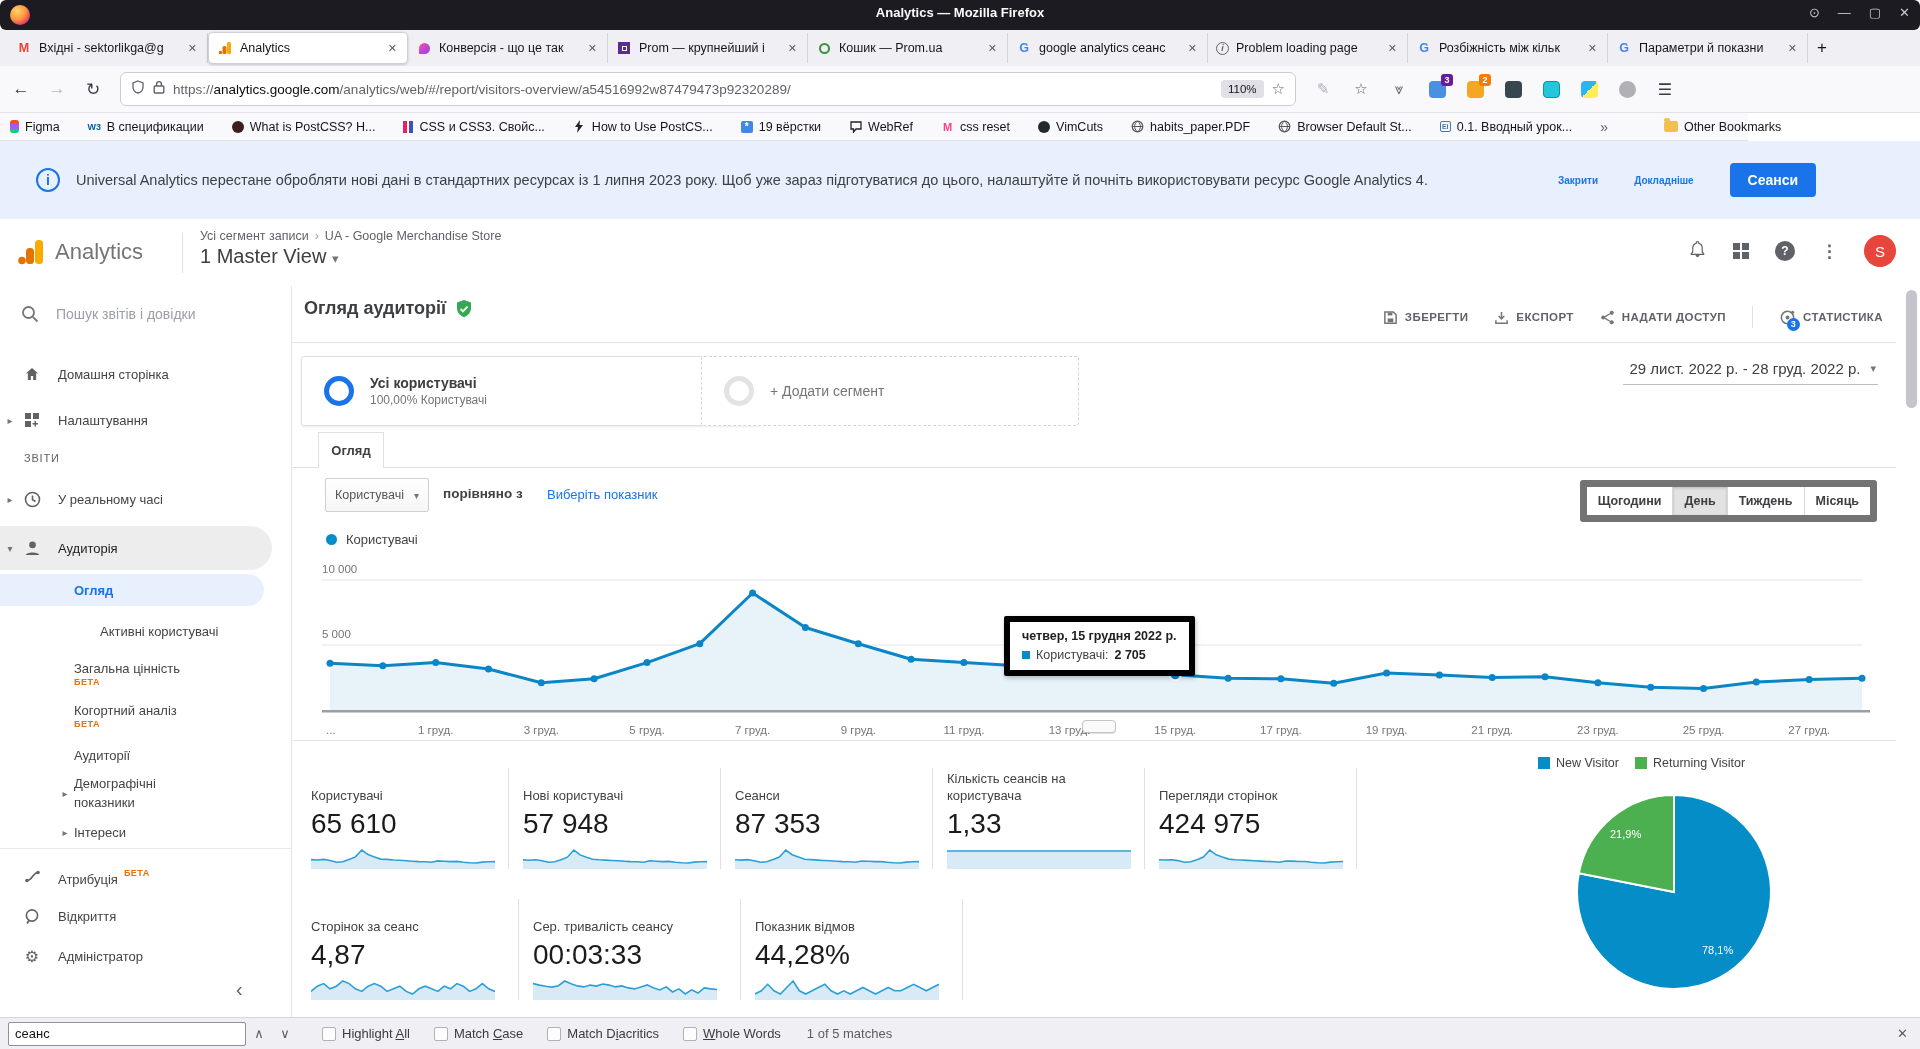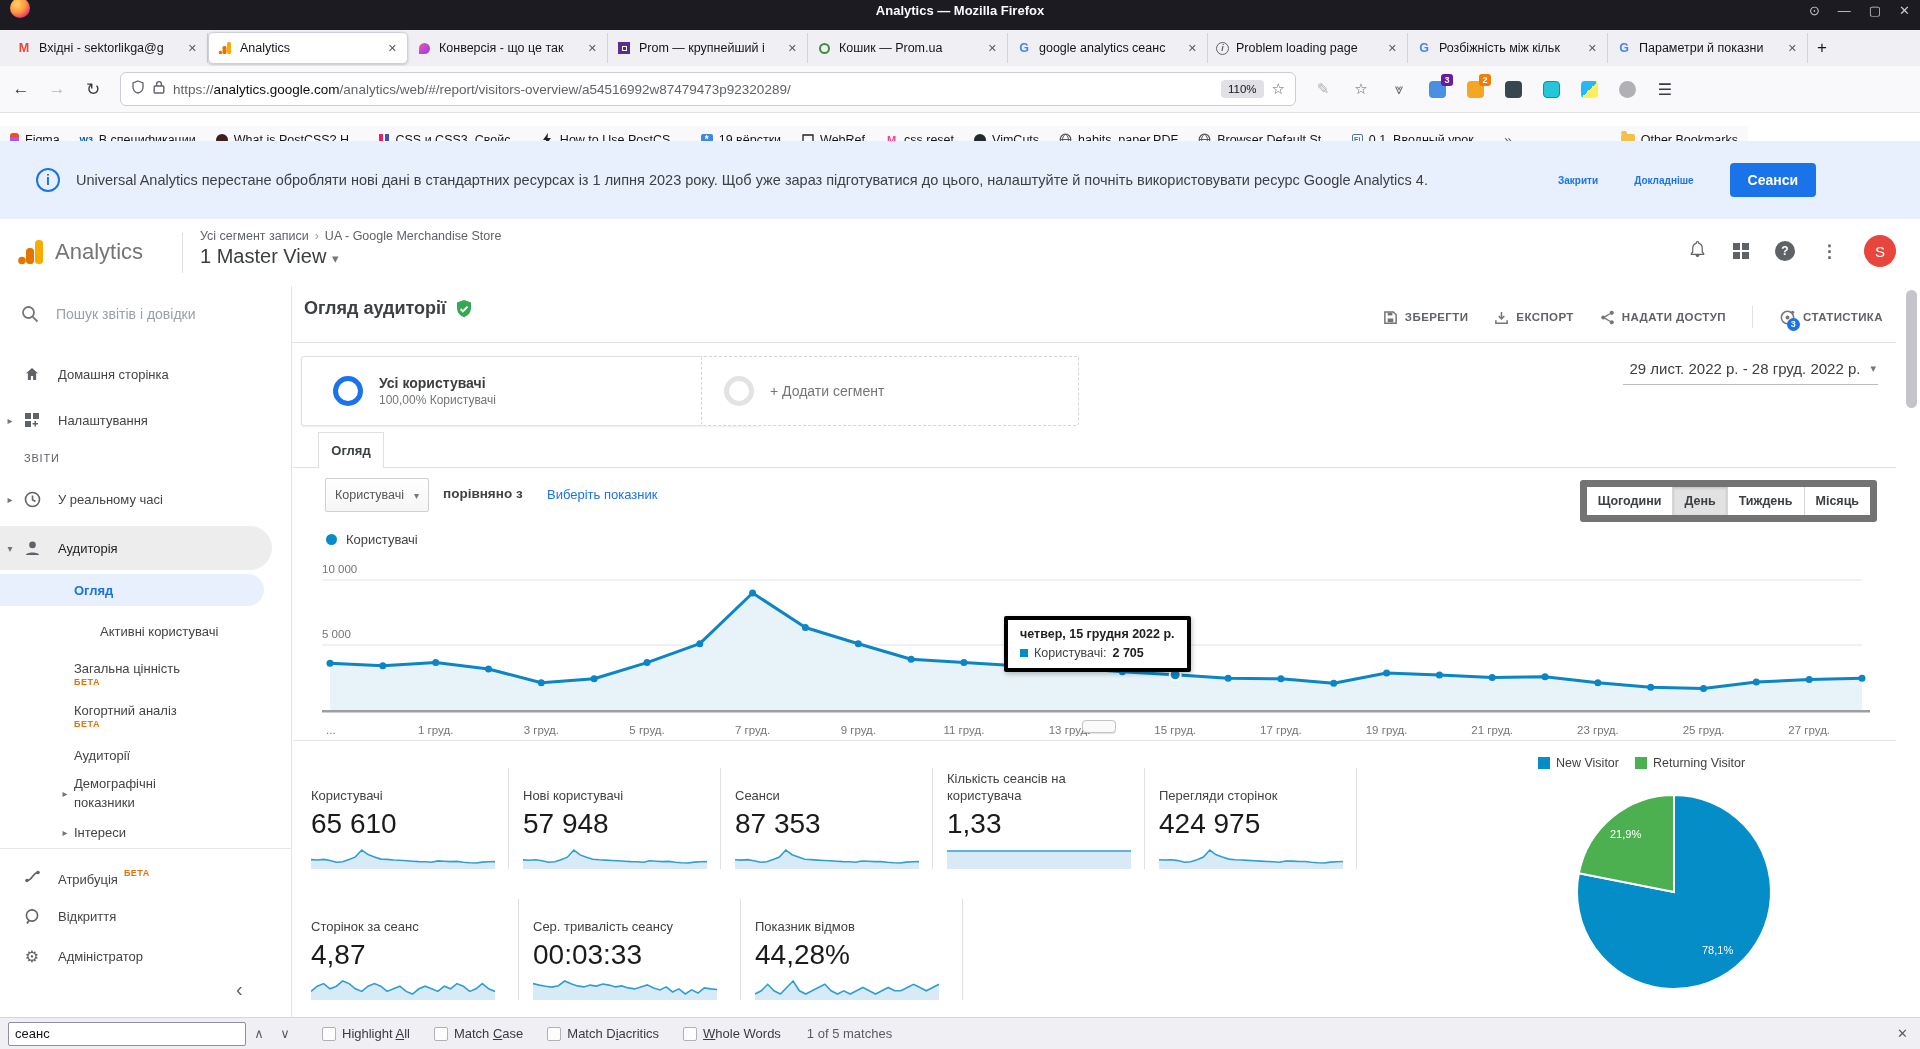--- a/index.html
+++ b/index.html
@@ -1,19 +1,19 @@
 <!DOCTYPE html>
 <html><head>
 <meta charset="utf-8">
 <style>
   * { margin:0; padding:0; box-sizing:border-box; }
   html,body { width:1920px; height:1049px; overflow:hidden; font-family:"Liberation Sans",sans-serif; background:#fff; }
 
   
-  .titlebar { position:absolute; top:0; left:0; width:1920px; height:30px; background:#1c1b22; display:flex; align-items:flex-end; padding:12px 10px; }
+  .titlebar { position:absolute; top:0; left:0; width:1920px; height:30px; background:#1c1b22; display:flex; align-items:flex-start; padding:5px 10px;border-radius:6px; }
   .fx-logo { width:20px; height:20px; border-radius:50%; background:radial-gradient(circle at 35% 30%, #ffd567, #ff9640 45%, #e3306e 78%, #a5007f); }
   .win-title { position:absolute; left:0; right:0; text-align:center; color:#fbfbfe; font-size:13px; font-weight:bold; }
   .win-controls { margin-left:auto; display:flex; gap:18px; color:#c9c9d0; font-size:13px; z-index:2; }
   .win-controls span { cursor:default; }
 
   
   .tabbar { position:absolute; top:30px; left:0; width:1920px; height:36px; background:#f0f0f4; display:flex; align-items:center; padding-left:8px; }
   .tab { width:200px; height:30px; display:flex; align-items:center; gap:7px; padding:0 8px; font-size:12.5px; color:#15141a; border-right:1px solid #d4d4db; overflow:hidden; position:relative; }
   .tab.active { background:#fff; border:1px solid #cfcfd8; border-radius:5px; box-shadow:0 1px 3px rgba(0,0,0,.18); height:32px; }
   .tab .tlabel { white-space:nowrap; overflow:hidden; flex:1; }
@@ -30,21 +30,21 @@
   .urltext { font-size:13.5px; color:#5f6368; white-space:nowrap; overflow:hidden; flex:1; }
   .urltext .domain { color:#0c0c0d; }
   .zoom-badge { background:#e0e0e6; border-radius:4px; font-size:11.5px; color:#15141a; padding:3px 7px; }
   .star { color:#5f6368; font-size:15px; }
   .extrow { display:flex; align-items:center; gap:20px; margin-left:18px; }
   .extico { width:18px; height:18px; position:relative; display:flex; align-items:center; justify-content:center; font-size:15px; color:#5f6368; }
   .extbox { border-radius:4px; width:17px; height:17px; }
   .badge { position:absolute; top:-6px; right:-7px; min-width:12px; height:12px; border-radius:3px; color:#fff; font-size:9px; line-height:12px; text-align:center; padding:0 2px; font-weight:bold; }
 
   
-  .bookmarksbar { position:absolute; top:126px; left:0; width:1748px; height:28px; background:#f9f9fb; border-bottom:1px solid #e1e1e6; display:flex; align-items:center; padding:0 10px; gap:20px; font-size:12.5px; color:#15141a; }
+  .bookmarksbar { position:absolute; top:113px; left:0; width:1748px; height:28px; background:#f9f9fb; border-bottom:1px solid #e1e1e6; display:flex; align-items:center; padding:0 10px; gap:28px; font-size:12.5px; color:#15141a; }
   .bm { display:flex; align-items:center; gap:6px; white-space:nowrap; }
   .bmicon { width:13px; height:13px; display:inline-flex; align-items:center; justify-content:center; font-size:9px; font-weight:bold; }
   .bm-spacer { flex:1; }
   .chev2 { color:#5b5b66; font-size:14px; }
   .folder-icon { width:14px; height:11px; background:#f3c04e; border-radius:2px; position:relative; }
   .folder-icon::before { content:""; position:absolute; top:-3px; left:0; width:6px; height:3px; background:#f3c04e; border-radius:2px 2px 0 0; }
 
   
   .banner { position:absolute; top:141px; left:0; width:1920px; height:78px; background:#e8f0fe; display:flex; align-items:center; }
   .info-ic { width:24px; height:24px; border:2.5px solid #1a73e8; border-radius:50%; color:#1a73e8; font-weight:bold; font-size:14px; display:flex; align-items:center; justify-content:center; margin:0 16px 0 36px; flex:0 0 24px; }
@@ -99,21 +99,21 @@
   .main { position:absolute; left:293px; top:0; width:1603px; height:731px; }
   .page-title { position:absolute; left:11px; top:12px; display:flex; align-items:center; gap:8px; }
   .page-title h1 { font-size:18px; font-weight:bold; color:#3c4043; }
   .actions { position:absolute; right:13px; top:20px; display:flex; align-items:center; gap:26px; }
   .actbtn { display:flex; align-items:center; gap:7px; font-size:11.5px; font-weight:bold; color:#5f6368; letter-spacing:.4px; }
   .act-divider { width:1px; height:22px; background:#e0e0e0; }
   .ins-wrap { position:relative; }
   .ins-badge { position:absolute; left:8px; top:9px; width:13px; height:13px; background:#1a73e8; border-radius:50%; color:#fff; font-size:9px; line-height:13px; text-align:center; font-weight:bold; }
 
   .seg-card { position:absolute; top:70px; height:70px; background:#fff; border:1px solid #e0e0e0; border-radius:3px; box-shadow:0 1px 2px rgba(0,0,0,.08); display:flex; align-items:center; }
-  .seg1 { left:8px; width:459px;padding-left:9px; }
+  .seg1 { left:8px; width:459px; }
   .seg2 { left:408px; width:378px; border:1px dashed #d5d5d5; box-shadow:none; }
   .seg-circle { width:30px; height:30px; border-radius:50%; border:5px solid #1a73e8; margin:0 16px 0 22px; flex:0 0 30px; }
   .seg-circle.gray { border-color:#e3e3e3; }
   .seg-name { font-size:14px; font-weight:bold; color:#3c4043; }
   .seg-sub { font-size:12px; color:#757575; margin-top:2px; }
   .seg-add { font-size:14px; color:#757575; }
   .daterange { position:absolute; top:74px; right:18px; font-size:15px; color:#3c4043; border-bottom:1px solid #bdbdbd; padding:0 2px 7px 6px; display:flex; align-items:center; gap:10px; }
   .daterange .caret { color:#757575; font-size:11px; }
 
   .report-tab { position:absolute; left:25px; top:146px; width:66px; height:36px; background:#fff; border:1px solid #e0e0e0; border-bottom:none; display:flex; align-items:center; justify-content:center; font-size:13px; font-weight:bold; color:#3c4043; z-index:2; }
@@ -128,21 +128,21 @@
   .gran span:last-child { border-right:none; }
   .gran span.on { background:#e2e2e2; box-shadow:inset 0 1px 3px rgba(0,0,0,.18); }
 
   .legend { position:absolute; left:33px; top:246px; display:flex; align-items:center; gap:9px; font-size:13px; color:#424242; }
   .legend .dot { width:11px; height:11px; border-radius:50%; background:#058dc7; }
 
   .chart-wrap { position:absolute; left:7px; top:266px; width:1590px; height:196px; }
   .slider-handle { position:absolute; left:789px; top:434px; width:34px; height:13px; background:#fafafa; border:1px solid #c3c3c3; border-radius:4px; box-shadow:0 1px 1px rgba(0,0,0,.12); }
   .hr-chart { position:absolute; left:0; top:454px; width:1603px; height:1px; background:#e4e4e4; }
 
-  .tooltip { position:absolute; left:711px; top:330px; background:#fff; border:4px solid #000000; border-radius:2px; box-shadow:1px 2px 5px rgba(0,0,0,.25); padding:7px 12px 8px; z-index:5; }
+  .tooltip { position:absolute; left:711px; top:330px; background:#fff; border:6px solid #000000; border-radius:2px; box-shadow:1px 2px 5px rgba(0,0,0,.25); padding:7px 12px 8px; z-index:5; }
   .tt-title { font-size:12.5px; font-weight:bold; color:#212121; }
   .tt-row { display:flex; align-items:center; gap:6px; margin-top:5px; font-size:12.5px; color:#424242; }
   .tt-sq { width:8px; height:8px; background:#058dc7; }
   .tt-val { font-weight:bold; color:#212121; }
 
   .pie-legend { position:absolute; left:1245px; top:470px; display:flex; gap:16px; font-size:12.5px; color:#424242; align-items:center; }
   .pie-legend .pl { display:flex; align-items:center; gap:6px; }
   .pie-legend .sq { width:12px; height:12px; }
   .pie-box { position:absolute; left:1281px; top:506px; width:200px; height:200px; }
   .pie-pct { position:absolute; color:#fff; font-size:11px; }

